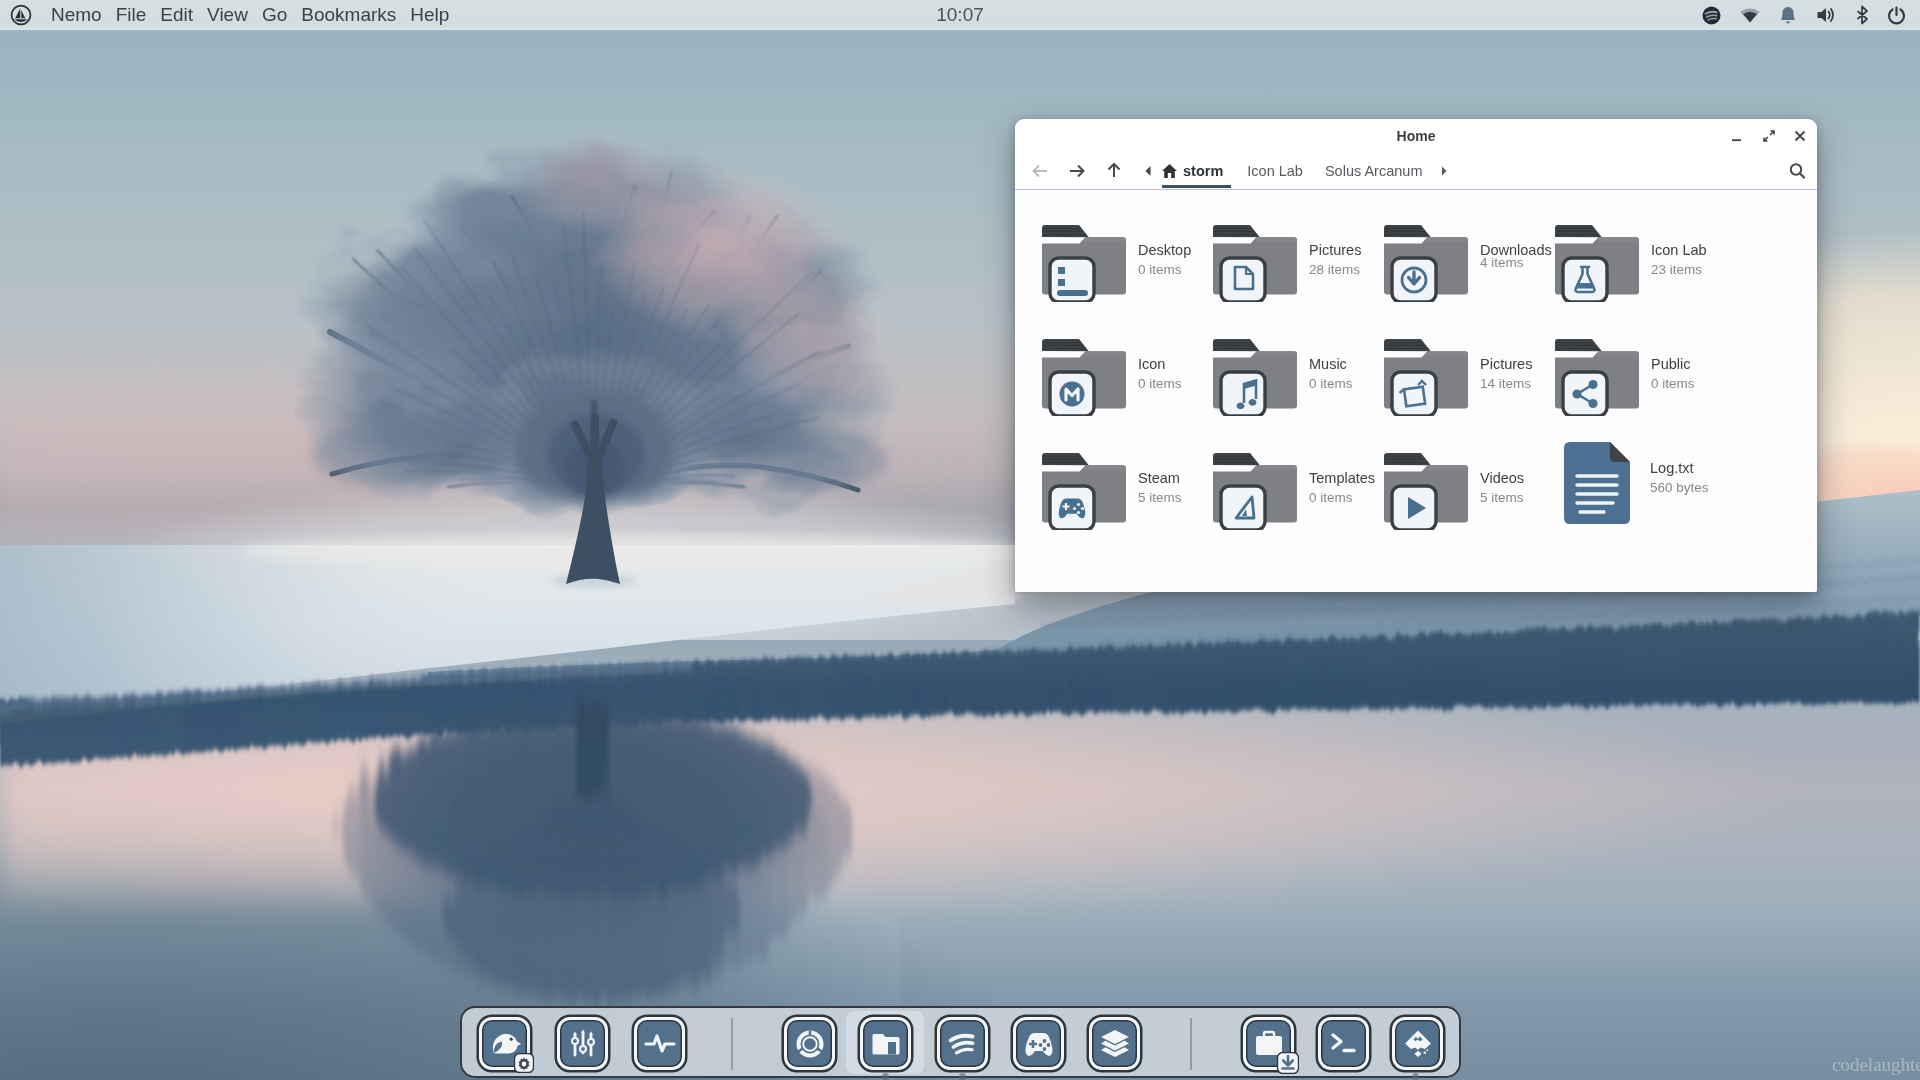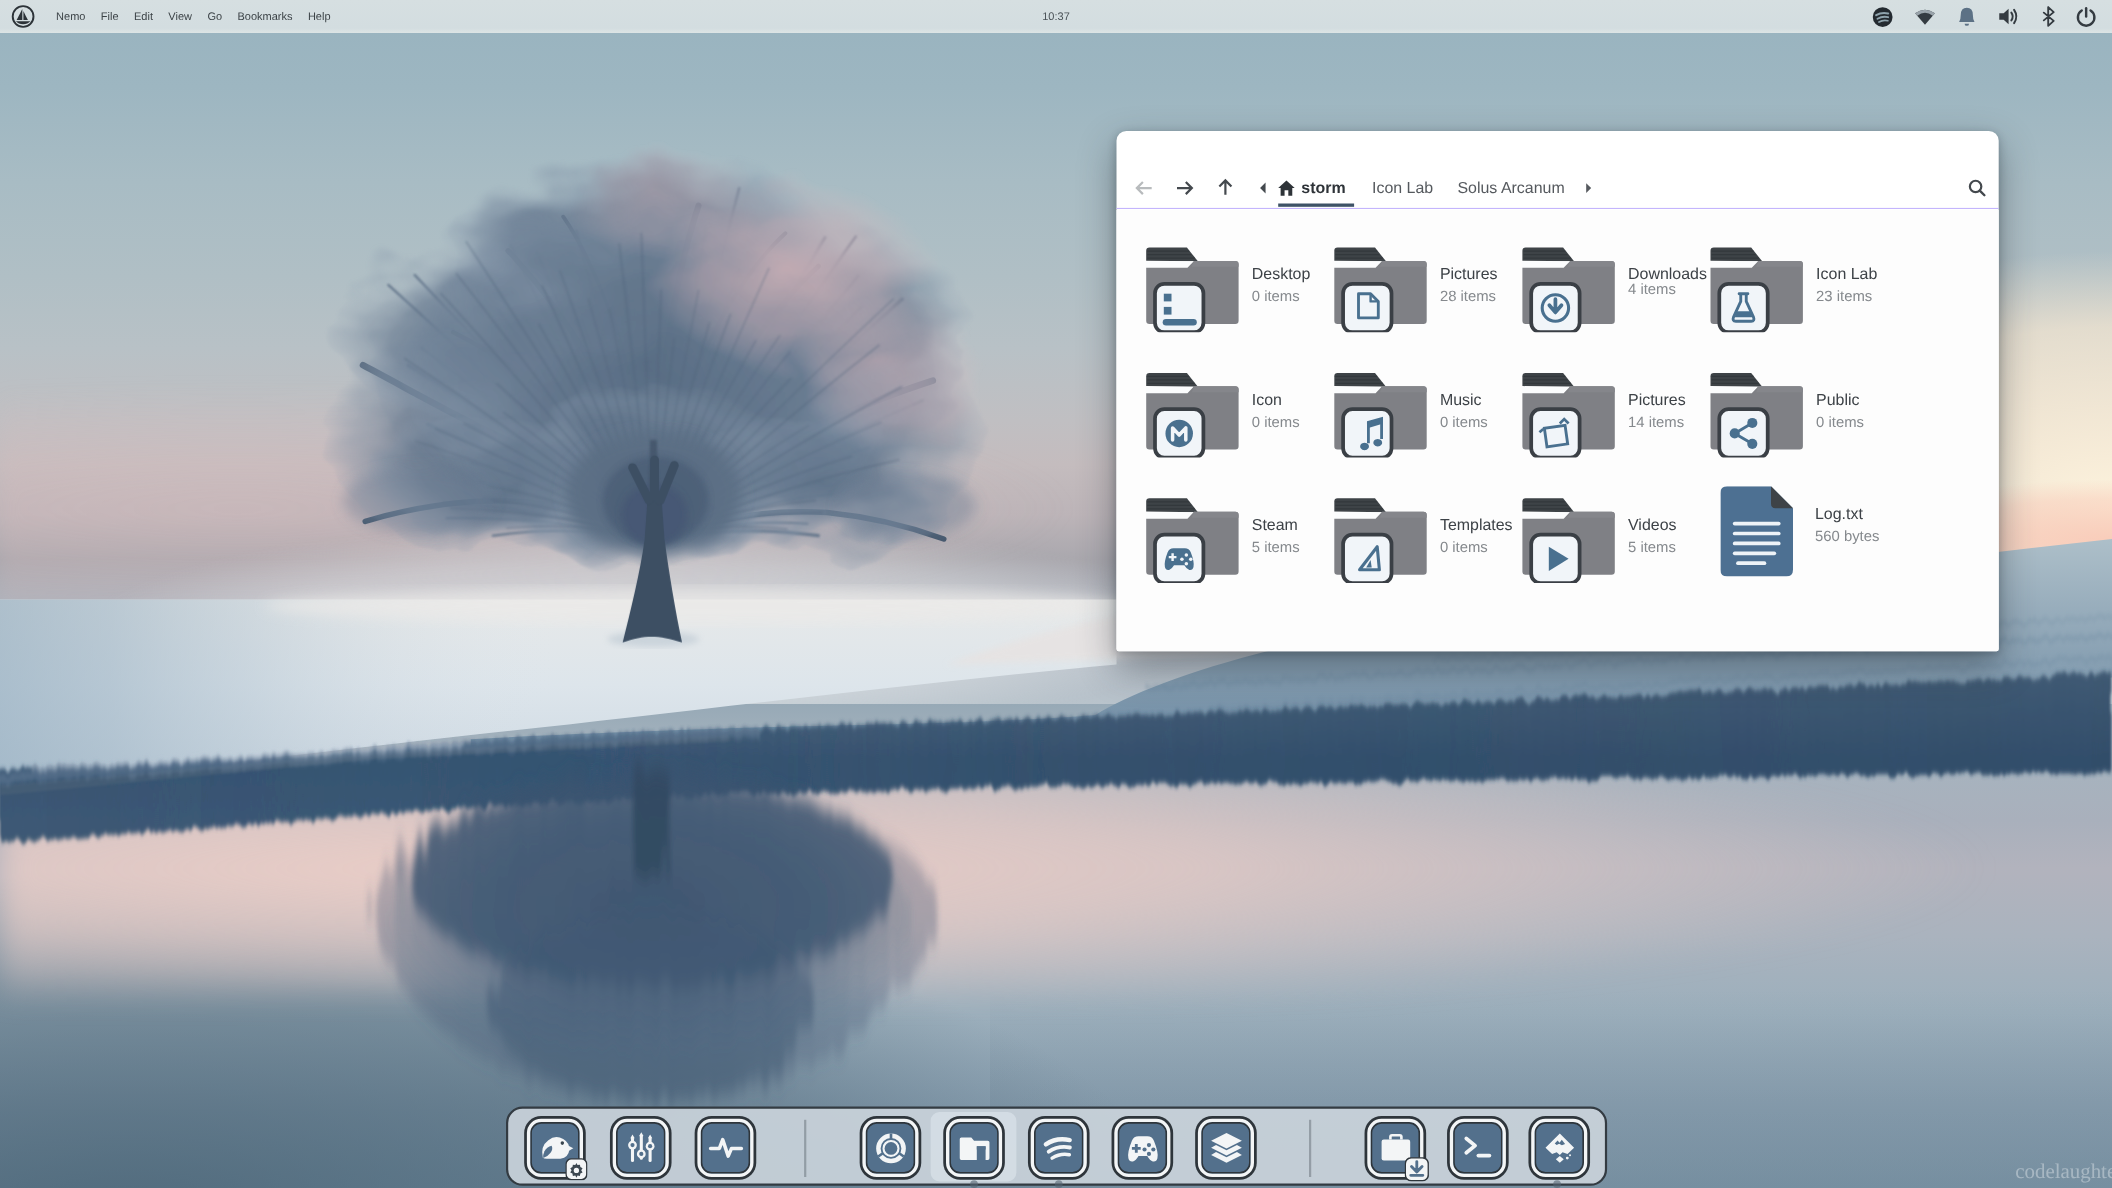--- a/index.html
+++ b/index.html
@@ -40,21 +40,21 @@
   }
   #waterpink { position:absolute; left:0; top:695px; width:1920px; height:210px;
     background:radial-gradient(ellipse 1420px 150px at 24% 45%, rgba(238,207,199,0.95) 0%, rgba(236,207,200,0.66) 45%, rgba(232,208,203,0.32) 72%, rgba(230,210,206,0) 95%);
     filter:blur(13px);
   }
   svg.abs { position:absolute; left:0; top:0; }
 
   
   #topbar { position:absolute; left:0; top:0; width:1920px; height:30px;
     background:linear-gradient(180deg,#d6dfe1 0%, #d3dde0 85%, #dce4e5 100%);
-    color:#3c4347; font-size:10px; z-index:40; }
+    color:#3c4347; font-size:19px; z-index:40; }
   #topbar .menus { position:absolute; left:51px; top:0; height:30px; display:flex; align-items:center; gap:14px; }
   #topbar .clock { position:absolute; left:0; right:0; top:0; height:30px; display:flex; align-items:center; justify-content:center; color:#4a5257; }
   #topbar .tray { position:absolute; right:14px; top:0; height:30px; display:flex; align-items:center; gap:18px; }
   #sologo { position:absolute; left:10px; top:4px; width:22px; height:22px; }
 
   
   #win { position:absolute; left:1015px; top:119px; width:802px; height:473px;
     background:#ffffff; border-radius:9px 9px 2px 2px;
     box-shadow:0 14px 34px rgba(30,40,50,0.42), 0 2px 8px rgba(30,40,50,0.28);
     z-index:30; }
@@ -374,21 +374,21 @@
     </svg>
     <div class="menus">
         <span>Nemo</span>
         <span>File</span>
         <span>Edit</span>
         <span>View</span>
         <span>Go</span>
         <span>Bookmarks</span>
         <span>Help</span>
       </div>
-    <div class="clock">10:37</div>
+    <div class="clock">10:07</div>
     <div class="tray">
         <svg width="19" height="19" viewBox="0 0 19 19">
           <circle cx="9.5" cy="9.5" r="9" fill="#232a30"></circle>
           <g fill="none" stroke="#8ea3ad" stroke-linecap="round" transform="rotate(-10 9.5 9.5)">
             <path d="M4,6.8 Q9.5,4.8 15,7.2" stroke-width="1.9"></path>
             <path d="M4.6,10.2 Q9.5,8.4 14.4,10.5" stroke-width="1.7"></path>
             <path d="M5.4,13.4 Q9.5,11.8 13.6,13.6" stroke-width="1.5"></path>
           </g>
         </svg>
         <svg width="22" height="20" viewBox="0 0 22 20">
@@ -407,20 +407,32 @@
           <path d="M7,1.5 V18.5 M7,1.5 L12,6 L3,13.5 M7,18.5 L12,14 L3,6.5" fill="none" stroke="#343b41" stroke-width="1.7" stroke-linejoin="round" stroke-linecap="round"></path>
         </svg>
         <svg width="19" height="20" viewBox="0 0 19 20">
           <path d="M9.5,2.5 V10" fill="none" stroke="#343b41" stroke-width="2.2" stroke-linecap="round"></path>
           <path d="M5.5,4.5 A7.5,7.5 0 1 0 13.5,4.5" fill="none" stroke="#343b41" stroke-width="2.2" stroke-linecap="round"></path>
         </svg>
     </div>
   </div>
 
   <div id="win">
+    <div id="titlebar">
+        <div class="t">Home</div>
+      <svg class="winbtn" style="right:72px" width="16" height="16" viewBox="0 0 16 16">
+          <path d="M3,12.2 H12" stroke="#3c4247" stroke-width="1.8"></path>
+        </svg>
+      <svg class="winbtn" style="right:40px" width="16" height="16" viewBox="0 0 16 16">
+        <path d="M9.5,3 h3.5 v3.5 M13,3 L9,7 M6.5,13 H3 V9.5 M3,13 L7,9" fill="none" stroke="#3c4247" stroke-width="1.6"></path>
+      </svg>
+      <svg class="winbtn" style="right:9px" width="16" height="16" viewBox="0 0 16 16">
+        <path d="M3.5,3.5 L12.5,12.5 M12.5,3.5 L3.5,12.5" stroke="#3c4247" stroke-width="1.8"></path>
+      </svg>
+    </div>
     <div id="toolbar">
       <svg class="navic" style="left:13px" width="24" height="26" viewBox="0 0 24 26">
         <path d="M19,13 H6 M11,7.5 L5.5,13 L11,18.5" fill="none" stroke="#b8bbbd" stroke-width="2"></path>
       </svg>
       <svg class="navic" style="left:50px" width="24" height="26" viewBox="0 0 24 26">
         <path d="M5,13 H18 M13,7.5 L18.5,13 L13,18.5" fill="none" stroke="#44494e" stroke-width="2"></path>
       </svg>
       <svg class="navic" style="left:87px" width="24" height="26" viewBox="0 0 24 26">
         <path d="M12,19 V6.5 M6.5,11.5 L12,6 L17.5,11.5" fill="none" stroke="#44494e" stroke-width="2"></path>
       </svg>

